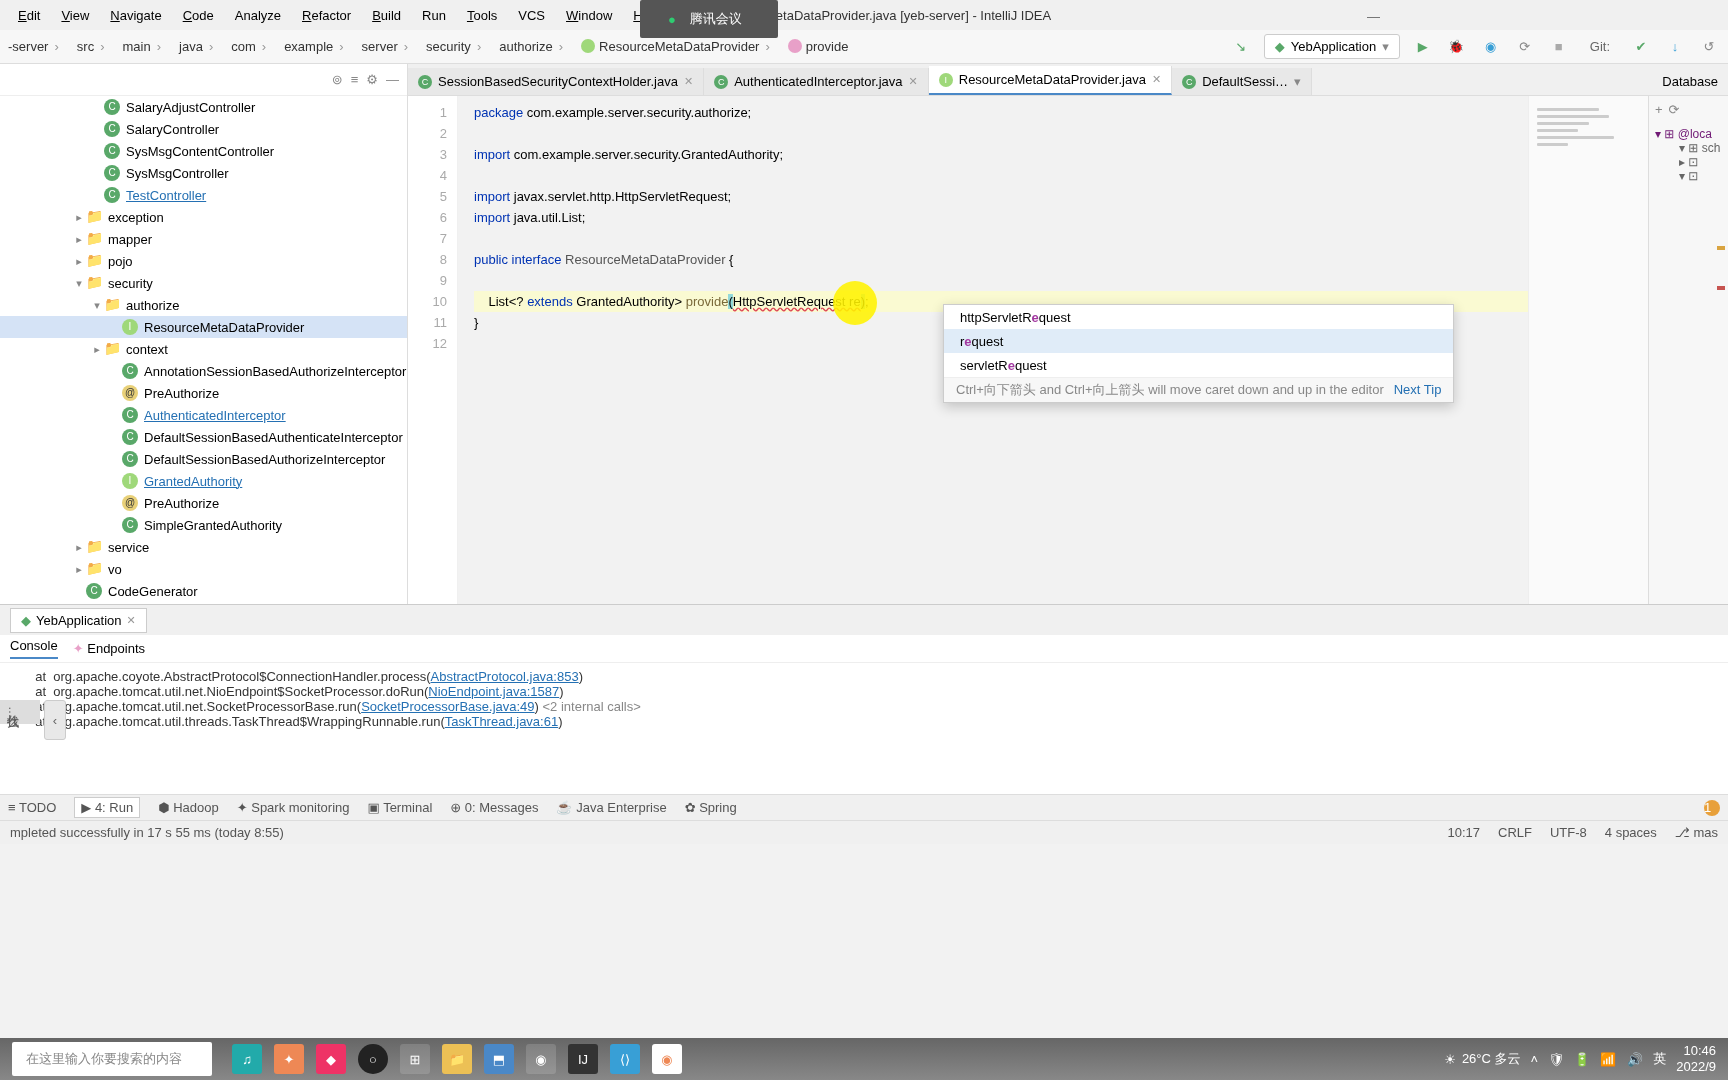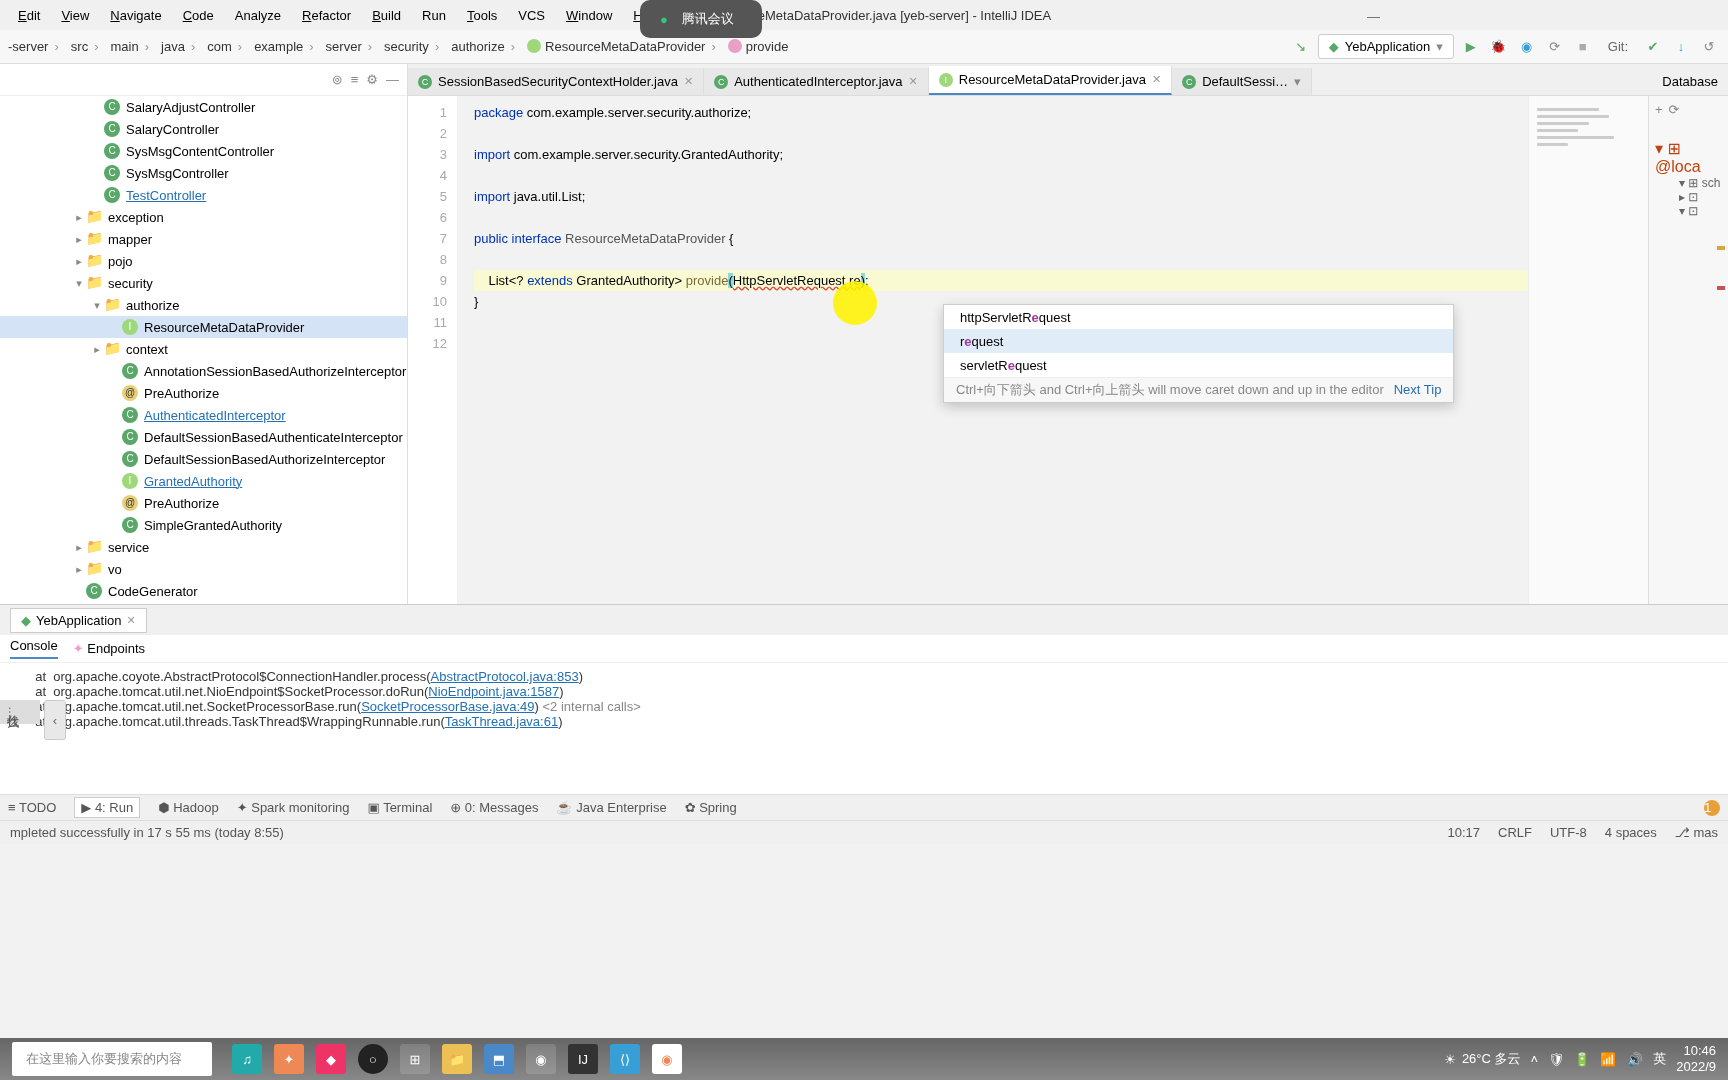--- a/index.html
+++ b/index.html
@@ -1,23 +1,23 @@
 <!DOCTYPE html>
 <html><head>
 <meta charset="utf-8">
 <style>
 *{margin:0;padding:0;box-sizing:border-box;font-family:"Segoe UI",Arial,sans-serif;font-size:13px}
 body{background:#f2f2f2;width:1728px;height:1080px;overflow:hidden;user-select:none}
 .menubar{height:30px;background:#f0f0f0;display:flex;align-items:center;padding-left:10px;gap:5px}
 .menubar span{padding:4px 8px;cursor:pointer}
 .title-center{position:absolute;left:50%;transform:translateX(-50%);color:#333}
 .win-controls{position:absolute;right:340px;top:5px;display:flex;gap:15px;color:#666}
-.meeting-badge{position:absolute;left:640px;top:0;background:#555;color:#fff;padding:6px 20px;border-radius:10px;display:flex;align-items:center;gap:6px}
+.meeting-badge{position:absolute;left:640px;top:0;background:#555;color:#fff;padding:6px 28px;border-radius:2px;display:flex;align-items:center;gap:6px}
 .meeting-badge::before{content:"●";color:#2ecc71}
-.navbar{height:34px;background:#f7f7f7;border-bottom:1px solid #ddd;display:flex;align-items:center;padding:0 8px;gap:6px}
+.navbar{height:34px;background:#f7f7f7;border-bottom:1px solid #ddd;display:flex;align-items:center;padding:0 8px;gap:12px}
 .crumb{color:#333;cursor:pointer}
 .crumb.sep::after{content:"›";margin:0 6px;color:#999}
 .crumb-icon{width:14px;height:14px;border-radius:50%;display:inline-block;margin-right:4px;vertical-align:-2px}
 .ci-class{background:#9fd87a}
 .ci-method{background:#e8a0c8}
 .nav-spacer{flex:1}
 .run-config{border:1px solid #ccc;background:#fff;padding:4px 10px;border-radius:3px;display:flex;align-items:center;gap:6px}
 .toolbar-btn{width:22px;height:22px;display:flex;align-items:center;justify-content:center;cursor:pointer}
 .green-play{color:#59a869}
 .green-bug{color:#59a869}
@@ -330,20 +330,21 @@
           <div>9</div>
           <div>10</div>
           <div>11</div>
           <div>12</div>
       </div>
       <div class="code-body">
         <div class="code-line"><span class="kw">package</span> com.example.server.security.authorize;</div>
         <div class="code-line"></div>
         <div class="code-line"><span class="kw">import</span> com.example.server.security.GrantedAuthority;</div>
         <div class="code-line"></div>
+        <div class="code-line"><span class="kw">import</span> javax.servlet.http.HttpServletRequest;</div>
         <div class="code-line"><span class="kw">import</span> java.util.List;</div>
         <div class="code-line"></div>
         <div class="code-line"><span class="kw">public interface</span> <span style="color:#555">ResourceMetaDataProvider</span> {</div>
         <div class="code-line"></div>
         <div class="code-line hl-line">    List&lt;? <span class="kw">extends</span> GrantedAuthority&gt; <span style="color:#7a6a3a">provide</span><span class="matched">(</span><span class="wavy">HttpServletRequest re</span><span class="matched">)</span>;</div>
         <div class="code-line">}</div>
         <div class="code-line"></div>
 
         <div class="highlight-circle"></div>
 
@@ -362,21 +363,21 @@
         <div class="minimap-line" style="width:75%"></div>
         <div class="minimap-line" style="width:30%"></div>
         <div class="err-stripe" style="top:150px"></div>
         <div class="err-stripe" style="top:190px;background:#c75450"></div>
       </div>
       <div class="right-panel">
         <div style="display:flex;gap:6px;color:#888">
             <span>+</span>
             <span>⟳</span>
           </div>
-        <div style="margin-top:22px;font-size:16px;color:#c2410c">▾ ⊞ @loca</div>
+        <div style="margin-top:10px;font-size:12px;color:#701a75">▾ ⊞ @loca</div>
         <div style="margin-left:24px;font-size:12px;color:#666">▾ ⊞ sch</div>
         <div style="margin-left:24px;font-size:12px;color:#666">▸ ⊡</div>
         <div style="margin-left:24px;font-size:12px;color:#666">▾ ⊡</div>
       </div>
     </div>
   </div>
 </div>
 
 <div class="run-panel">
   <div class="run-tabs">

